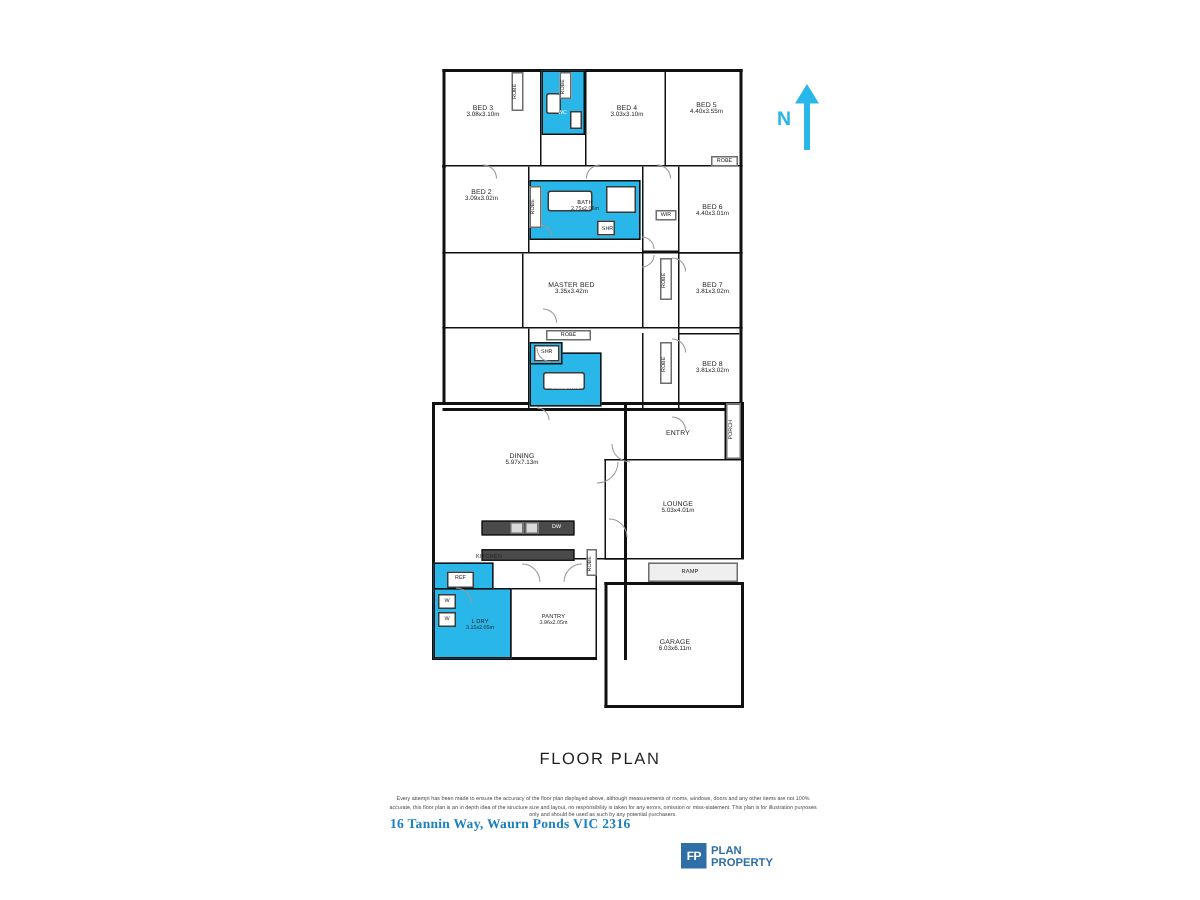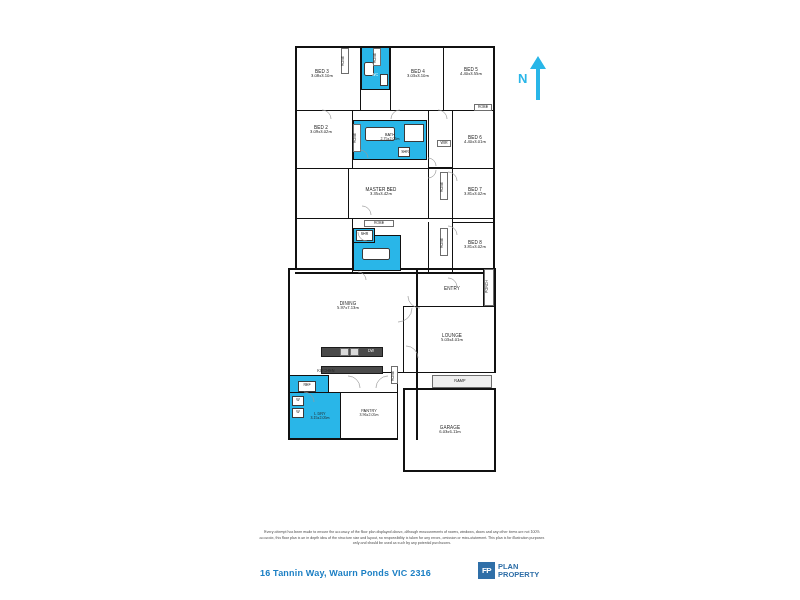--- a/index.html
+++ b/index.html
@@ -347,26 +347,27 @@
       <path d="M 70 226 A 8 8 0 0 1 78 234"></path>
       <path d="M 120 250 A 12 12 0 0 0 132 262"></path>
       <path d="M 124 262 A 14 14 0 0 1 110 276"></path>
       <path d="M 118 300 A 12 12 0 0 1 130 312"></path>
       <path d="M 60 330 A 12 12 0 0 1 72 342"></path>
       <path d="M 100 330 A 12 12 0 0 0 88 342"></path>
       <path d="M 16 346 A 10 10 0 0 1 26 356"></path>
     </g>
   </svg>
 
+  <div class="title" style="top:500px;">FLOOR PLAN</div>
 
   <div class="disclaimer" style="left:258px; top:530px; width:288px;">Every attempt has been made to ensure the accuracy of the floor plan displayed above, although measurements of rooms, windows, doors and any other items are not 100% accurate, this floor plan is an in depth idea of the structure size and layout, no responsibility is taken for any errors, omission or miss-statement. This plan is for illustration purposes only and should be used as such by any potential purchasers.</div>
 
-  <div class="address" style="left:260px; top:568px;">16 Tannin Way, Waurn Ponds VIC 2316</div>
-
-  <div class="logo" style="left:478px; top:562px;">
+  <div class="address" style="left:260px; top:544px;font-family:Liberation Serif, serif;">16 Tannin Way, Waurn Ponds VIC 2316</div>
+
+  <div class="logo" style="left:454px; top:562px;">
     <span class="mark">FP</span>
     <span class="ltext">
       <span class="l1">PLAN</span>
       <span class="l2">PROPERTY</span>
     </span>
   </div>
 
 </div>
 
 </body></html>

